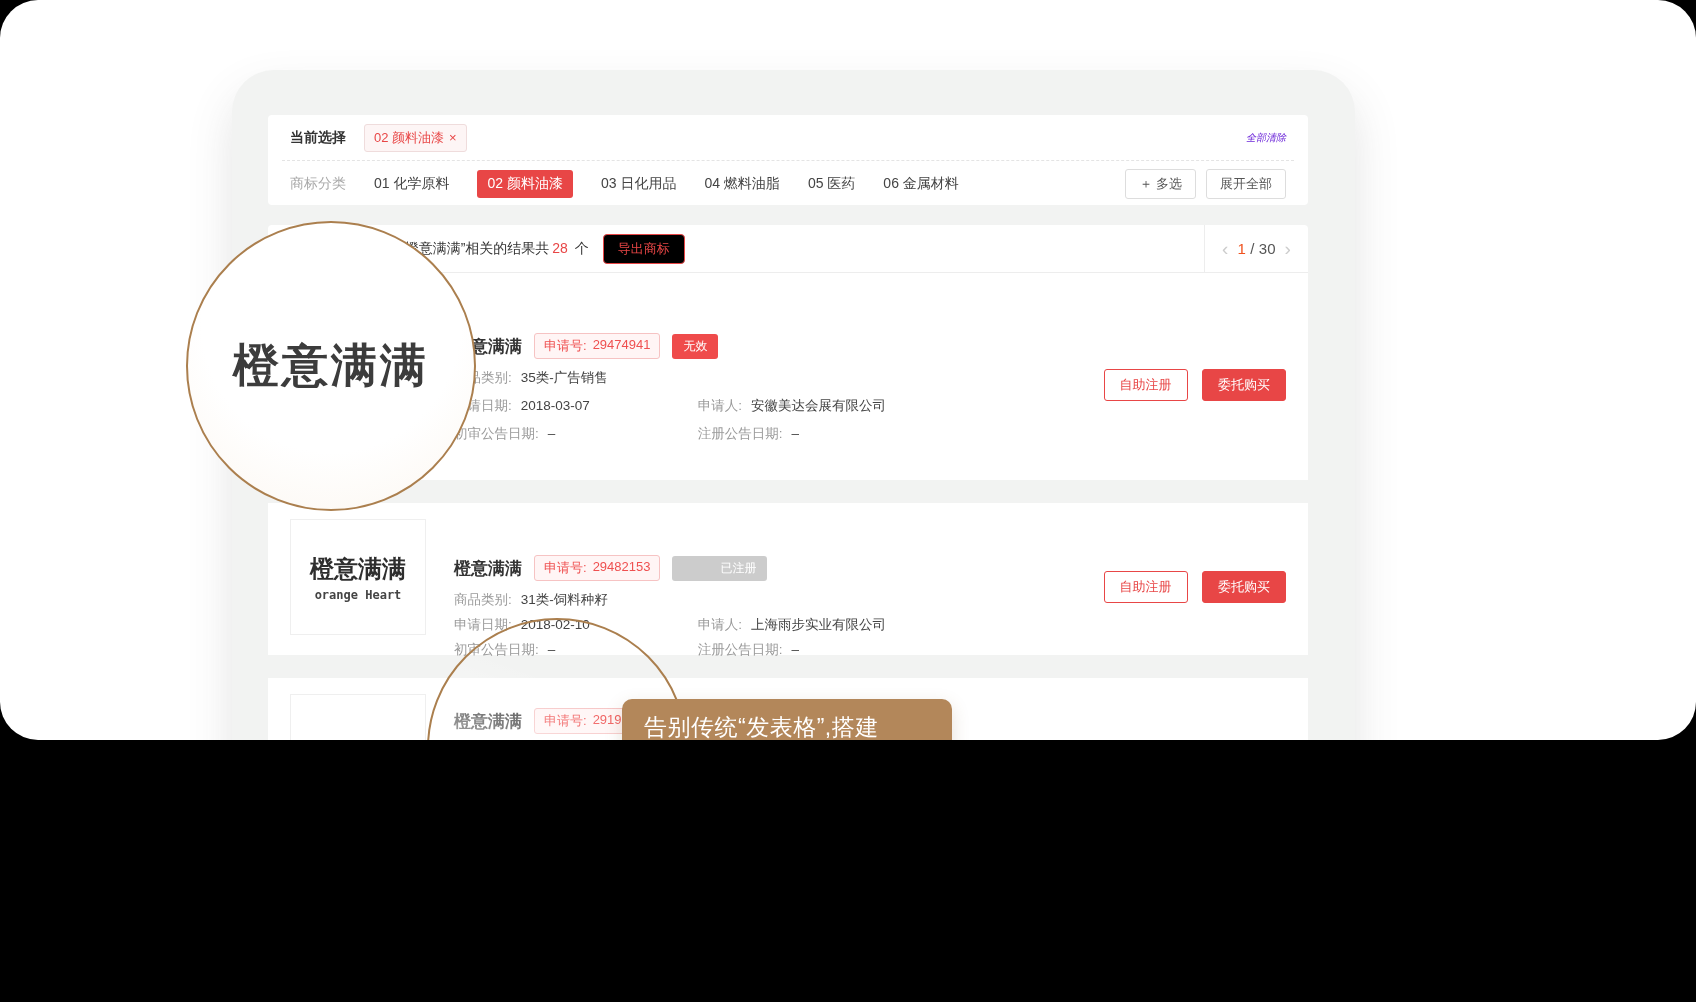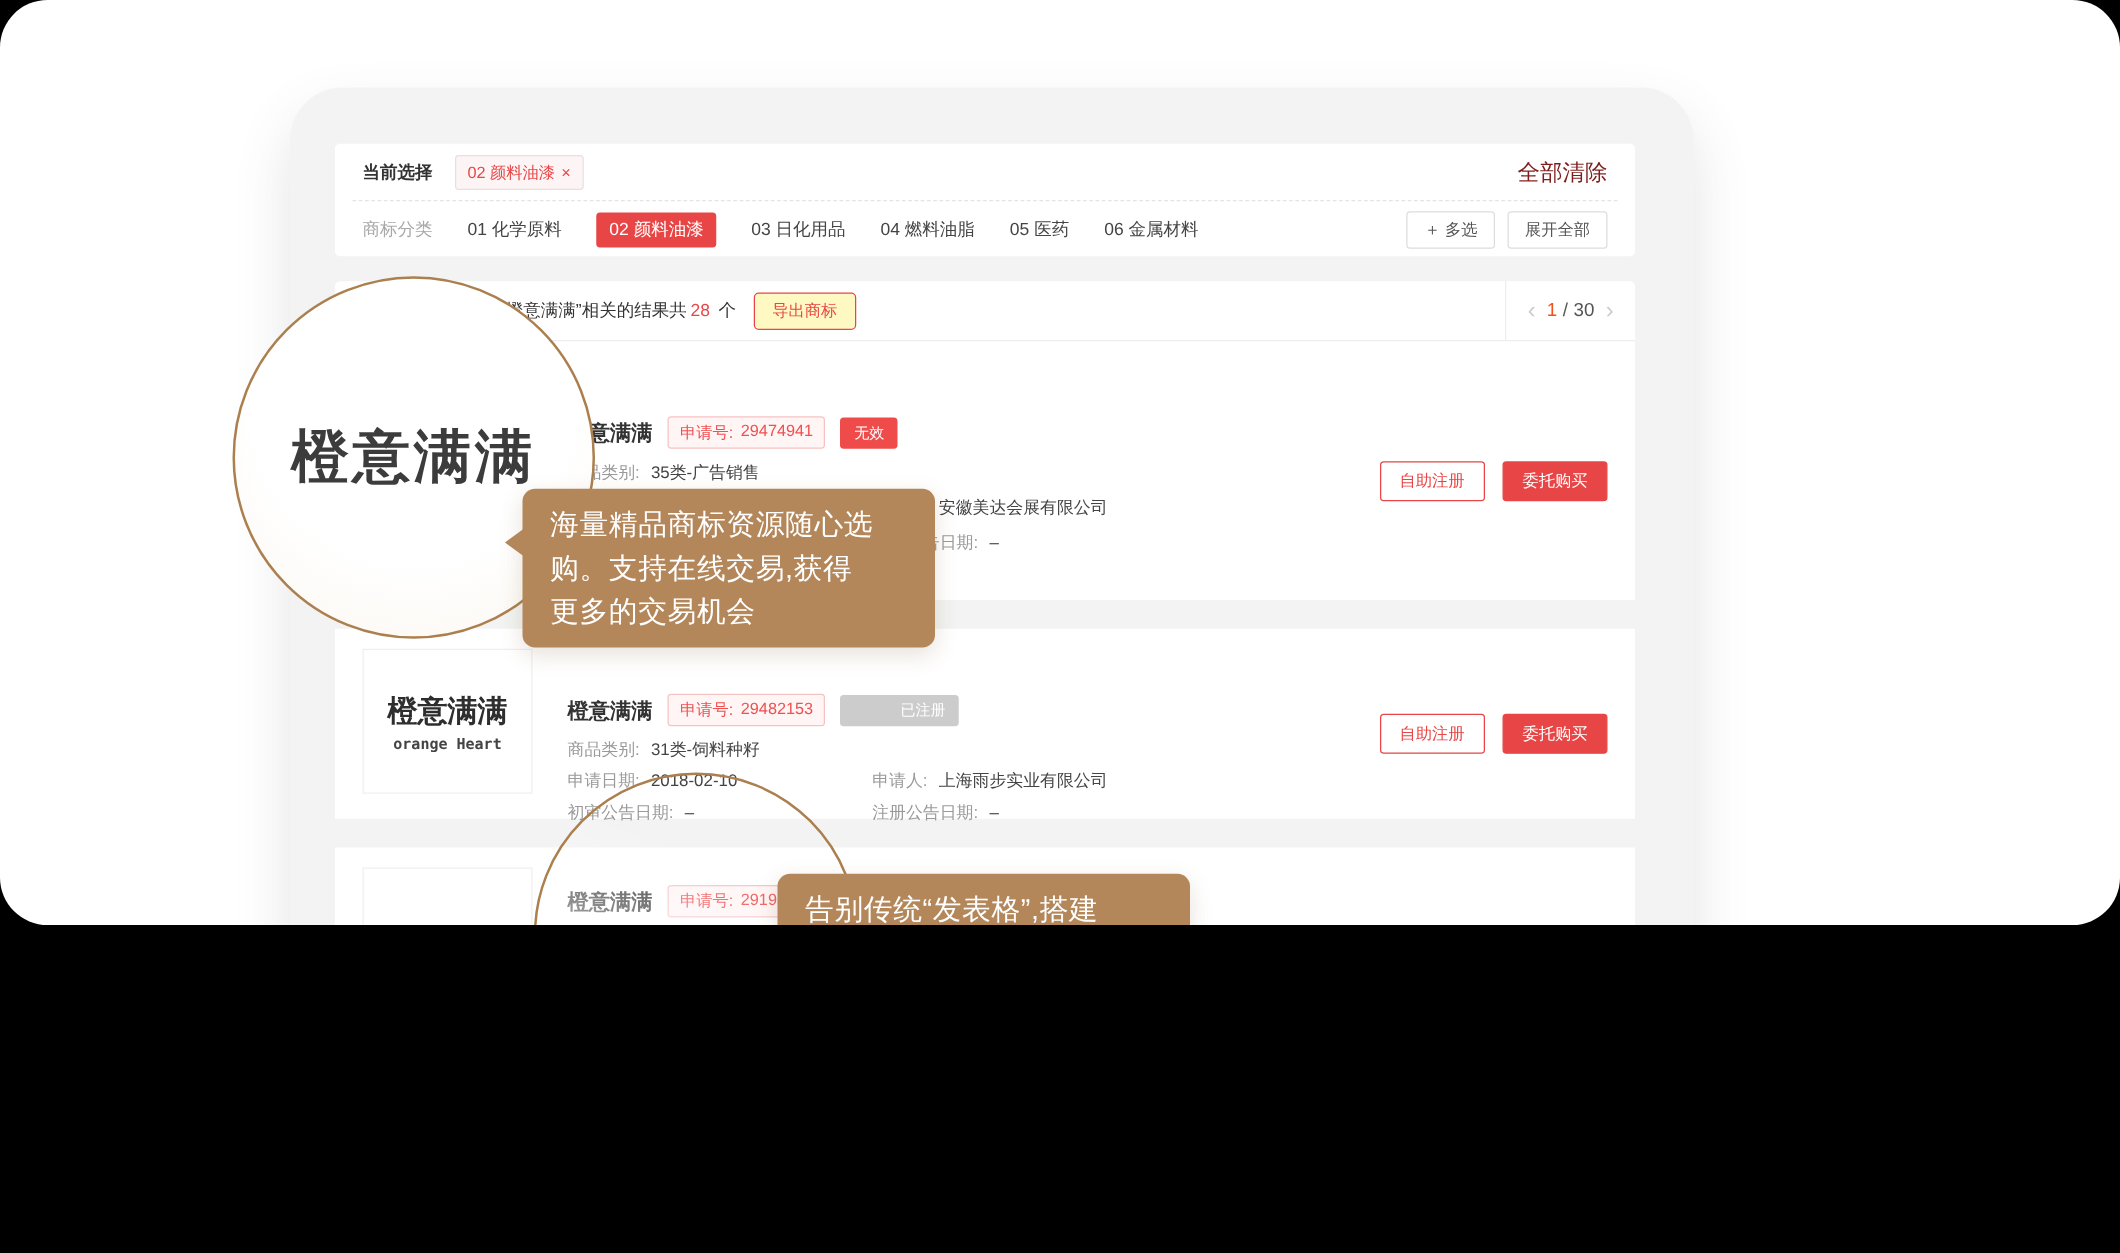--- a/index.html
+++ b/index.html
@@ -18,37 +18,37 @@
     box-shadow:0 22px 45px rgba(90,90,90,.16); }
 
   
   .panel-filter { position:absolute; left:36px; top:45px; width:1040px; height:90px; background:#fff; border-radius:4px; }
   .filter-row { height:45px; display:flex; align-items:center; padding:0 22px; font-size:14px; }
   .lbl-strong { color:#333; font-weight:700; }
   .sel-tag { margin-left:18px; display:inline-flex; align-items:center; gap:5px;
     background:#fdf5f5; border:1px solid #efdcdc; border-radius:3px; padding:4px 9px;
     color:#e84646; font-size:13px; cursor:pointer; }
   .tag-x { font-size:13px; color:#e84646; }
-  .clear-all { margin-left:auto; color:#7f1d1d; font-size:18px; cursor:pointer; }
+  .clear-all { margin-left:auto; color:#6d28d9; font-size:10px; cursor:pointer;font-style:italic; }
   .dash-divider { border-top:1px dashed #e4e4e4; margin:0 14px; }
   .lbl-gray { color:#a8a8a8; }
   .cat { margin-left:28px; color:#444; cursor:pointer; white-space:nowrap; }
   .cat.active { background:#e84646; color:#fff; padding:5px 10px; border-radius:3px; }
   .ghost-btn { margin-left:10px; background:#fff; border:1px solid #ddd; color:#555;
     font-size:13px; padding:5px 13px; border-radius:3px; cursor:pointer;
     font-family:inherit; white-space:nowrap;text-align:right; }
   .row-spacer { margin-left:auto; }
 
   
   .panel-results { position:absolute; left:36px; top:155px; width:1040px; height:580px; background:#fff; border-radius:4px 4px 0 0; }
   .results-header { display:flex; height:48px; border-bottom:1px solid #ededed; }
   .rh-left { flex:1; display:flex; align-items:center; padding:0 20px; white-space:nowrap; overflow:hidden; }
   .rh-text { font-size:14px; color:#333; }
   .rh-count { color:#e84646; padding:0 3px; }
-  .export-btn { margin:0 14px; background:#fef9c3; border:1px solid #e84646; color:#e84646;
+  .export-btn { margin:0 14px; background:#000000; border:1px solid #e84646; color:#e84646;
     font-size:13px; padding:5px 14px; border-radius:4px; cursor:pointer; font-family:inherit; white-space:nowrap; }
   .disclaimer { font-size:12px; color:#9c9c9c; }
   .disclaimer-link { color:#4a8fe2; font-weight:700; cursor:pointer; }
   .pagination { width:104px; border-left:1px solid #ededed; display:flex; align-items:center; justify-content:center; gap:9px; }
   .pg-arrow { color:#ccc; font-size:19px; cursor:pointer; line-height:1; }
   .pg-cur { color:#f0521e; font-size:15px; }
   .pg-sep, .pg-total { color:#555; font-size:15px; }
 
   .row-gap { height:23px; background:#f2f3f2; }
   .result-row { display:flex; padding:16px 22px 0 22px; }
@@ -236,20 +236,17 @@
       </div>
 
     </div>
   </div>
 
   <div class="magnify-1">
     <span class="big-mark">橙意满满</span>
   </div>
   <div class="magnify-2"></div>
 
-  <div class="tooltip tooltip-1">海量精品商标资源随心选
-购。支持在线交易,获得
-更多的交易机会</div>
   <div class="tooltip tooltip-2">告别传统“发表格”,搭建
 自己的标行,获得更多的
 推广机会</div>
 
 </div>
 
 </body></html>

